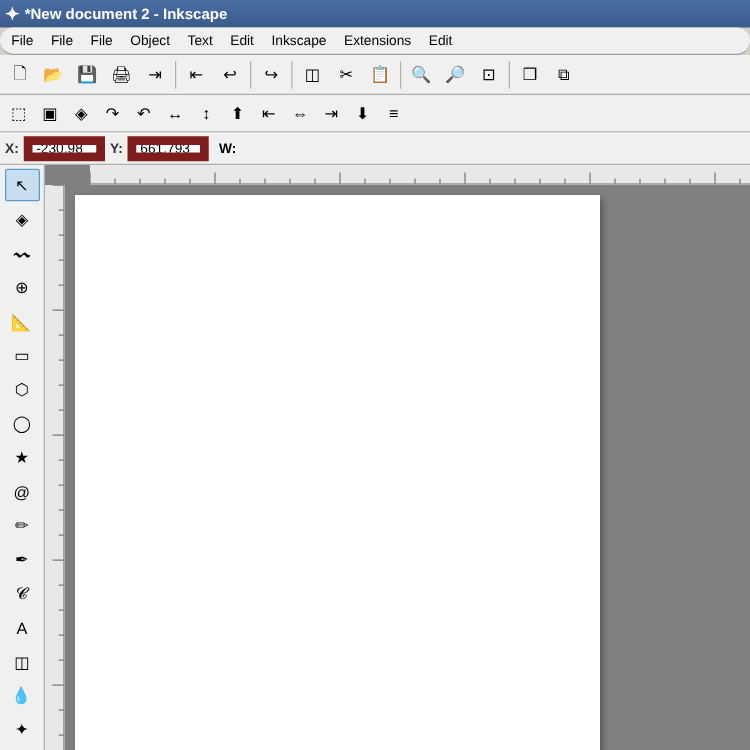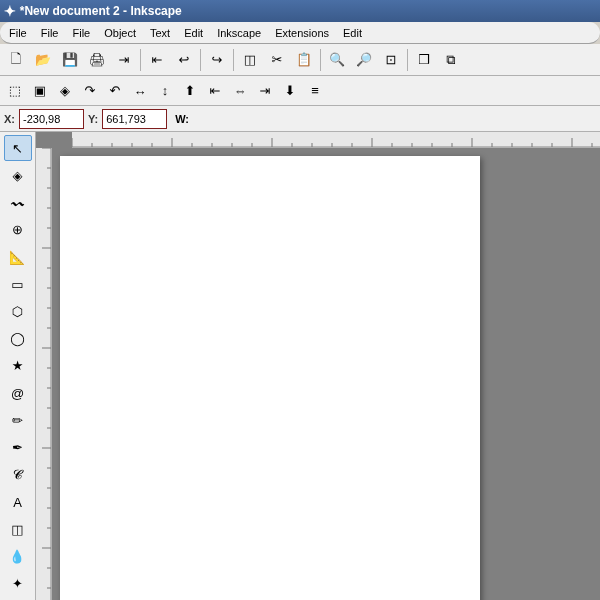--- a/index.html
+++ b/index.html
@@ -78,21 +78,21 @@
       display: flex;
       align-items: center;
       padding: 0 4px;
       border-bottom: 1px solid #b0b0b0;
       font-size: 11px;
       gap: 4px;
     }
     .coord-label { font-weight: bold; color: #333; }
     .coord-input {
       width: 65px; height: 20px;
-      border: 1px solid #7f1d1d;
+      border: 7px solid #7f1d1d;
       background: white;
       padding: 1px 3px;
       font-size: 11px;
     }
     .coord-w-label { margin-left: 4px; font-weight: bold; }
 
     
     #main {
       display: flex;
       flex-direction: row;

